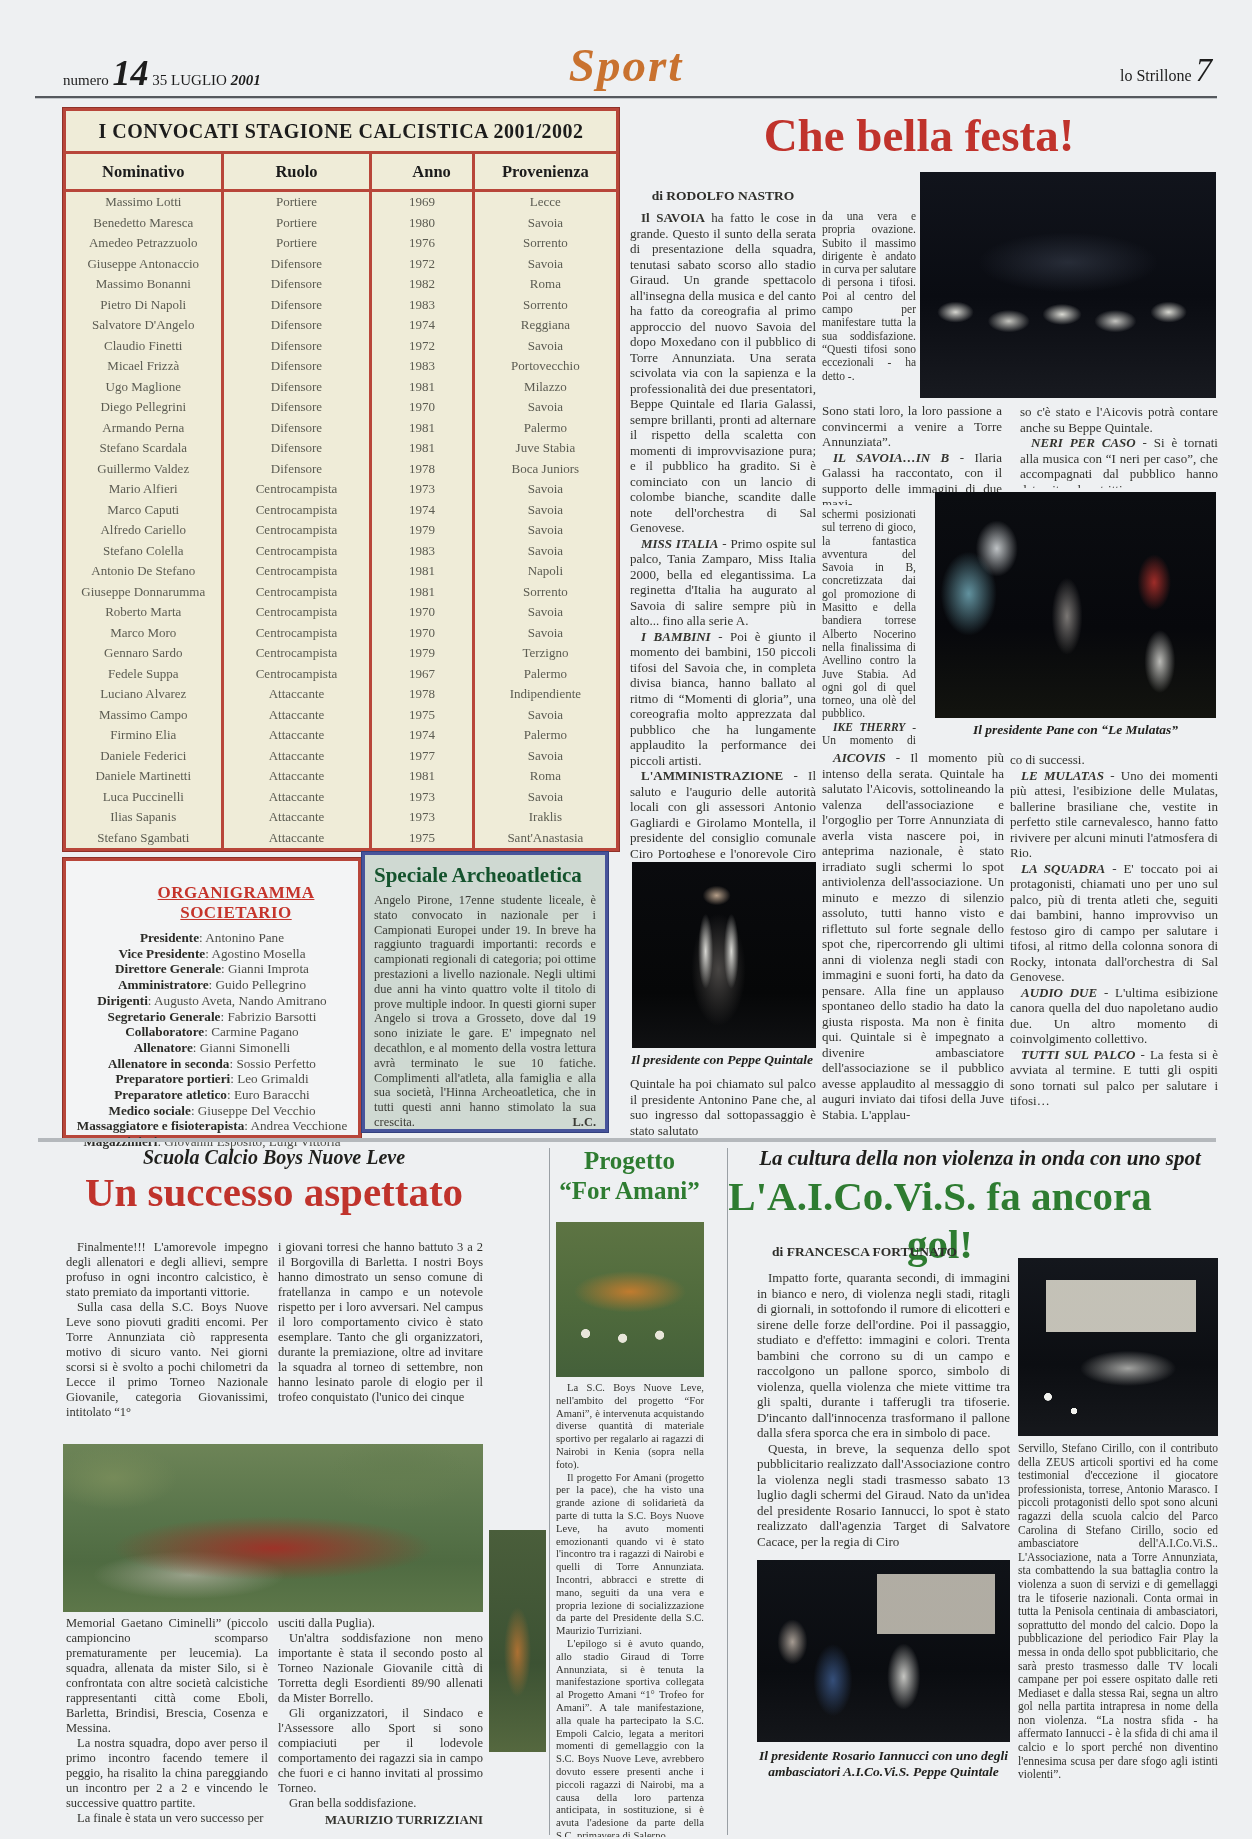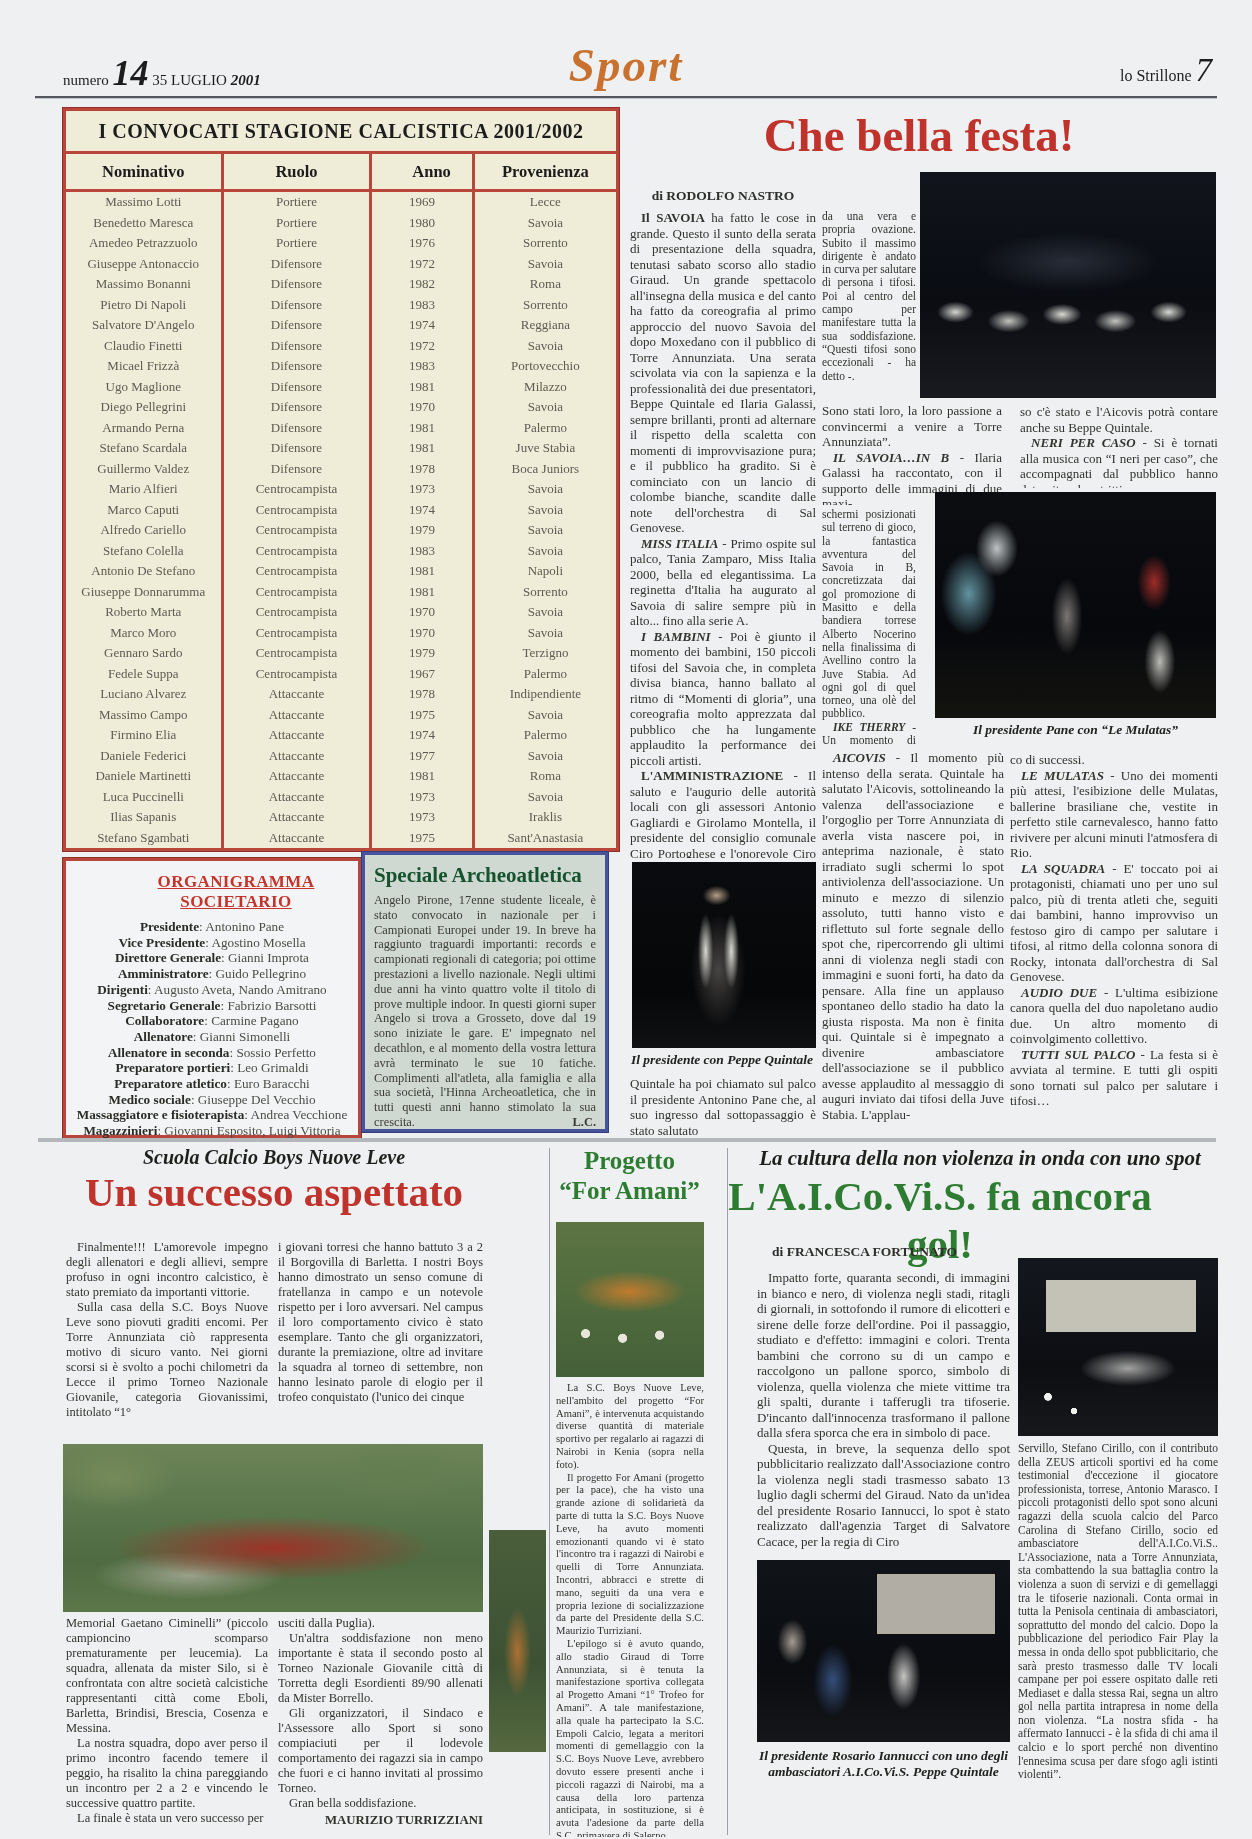--- a/index.html
+++ b/index.html
@@ -26,21 +26,21 @@
   .roster-tab th{font-size:16.5px;font-weight:bold;color:#1c1c1c;height:33px;
                  border-bottom:3px solid #b8463a;}
   .roster-tab th + th, .roster-tab td + td{border-left:3px solid #b8463a;}
   .roster-tab td{font-size:13px;color:#5c5c52;text-align:center;height:20.5px;line-height:20.5px;
                  padding:0 2px;white-space:nowrap;}
   .c1{width:157px;} .c2{width:154px;} .c3{width:85px;padding-left:20px;} .c4{width:148px;}
 
   
   .org{left:63px;top:858px;width:292px;height:274px;background:#f3f4f5;border:3px solid #b8463a;
        box-shadow:0 0 0 1px #8f3129;text-align:center;}
-  .org-title{margin:11px 0 7px;font-size:17px;font-weight:bold;color:#c5342b;
+  .org-title{margin:22px 0 7px;font-size:17px;font-weight:bold;color:#c5342b;
              text-decoration:underline;letter-spacing:.4px;padding-left:48px;}
   .org-line{font-size:13.2px;line-height:15.7px;color:#4c4c46;}
   .org-line b{color:#2b2b27;}
 
   
   .archeo{left:362px;top:852px;width:246px;height:280px;background:#cfd9d2;border:3px solid #47549b;
           box-shadow:0 0 0 1px #33407e;padding:6px 9px;box-sizing:border-box;}
   .archeo-title{font-size:21px;font-weight:bold;color:#14532d;margin:2px 0 5px;}
   .archeo-body{font-size:12.4px;line-height:14.8px;text-align:justify;color:#3c3c36;}
   .archeo-sig{text-align:right;font-size:12.4px;font-weight:bold;color:#3c3c36;margin-top:-15px;}

